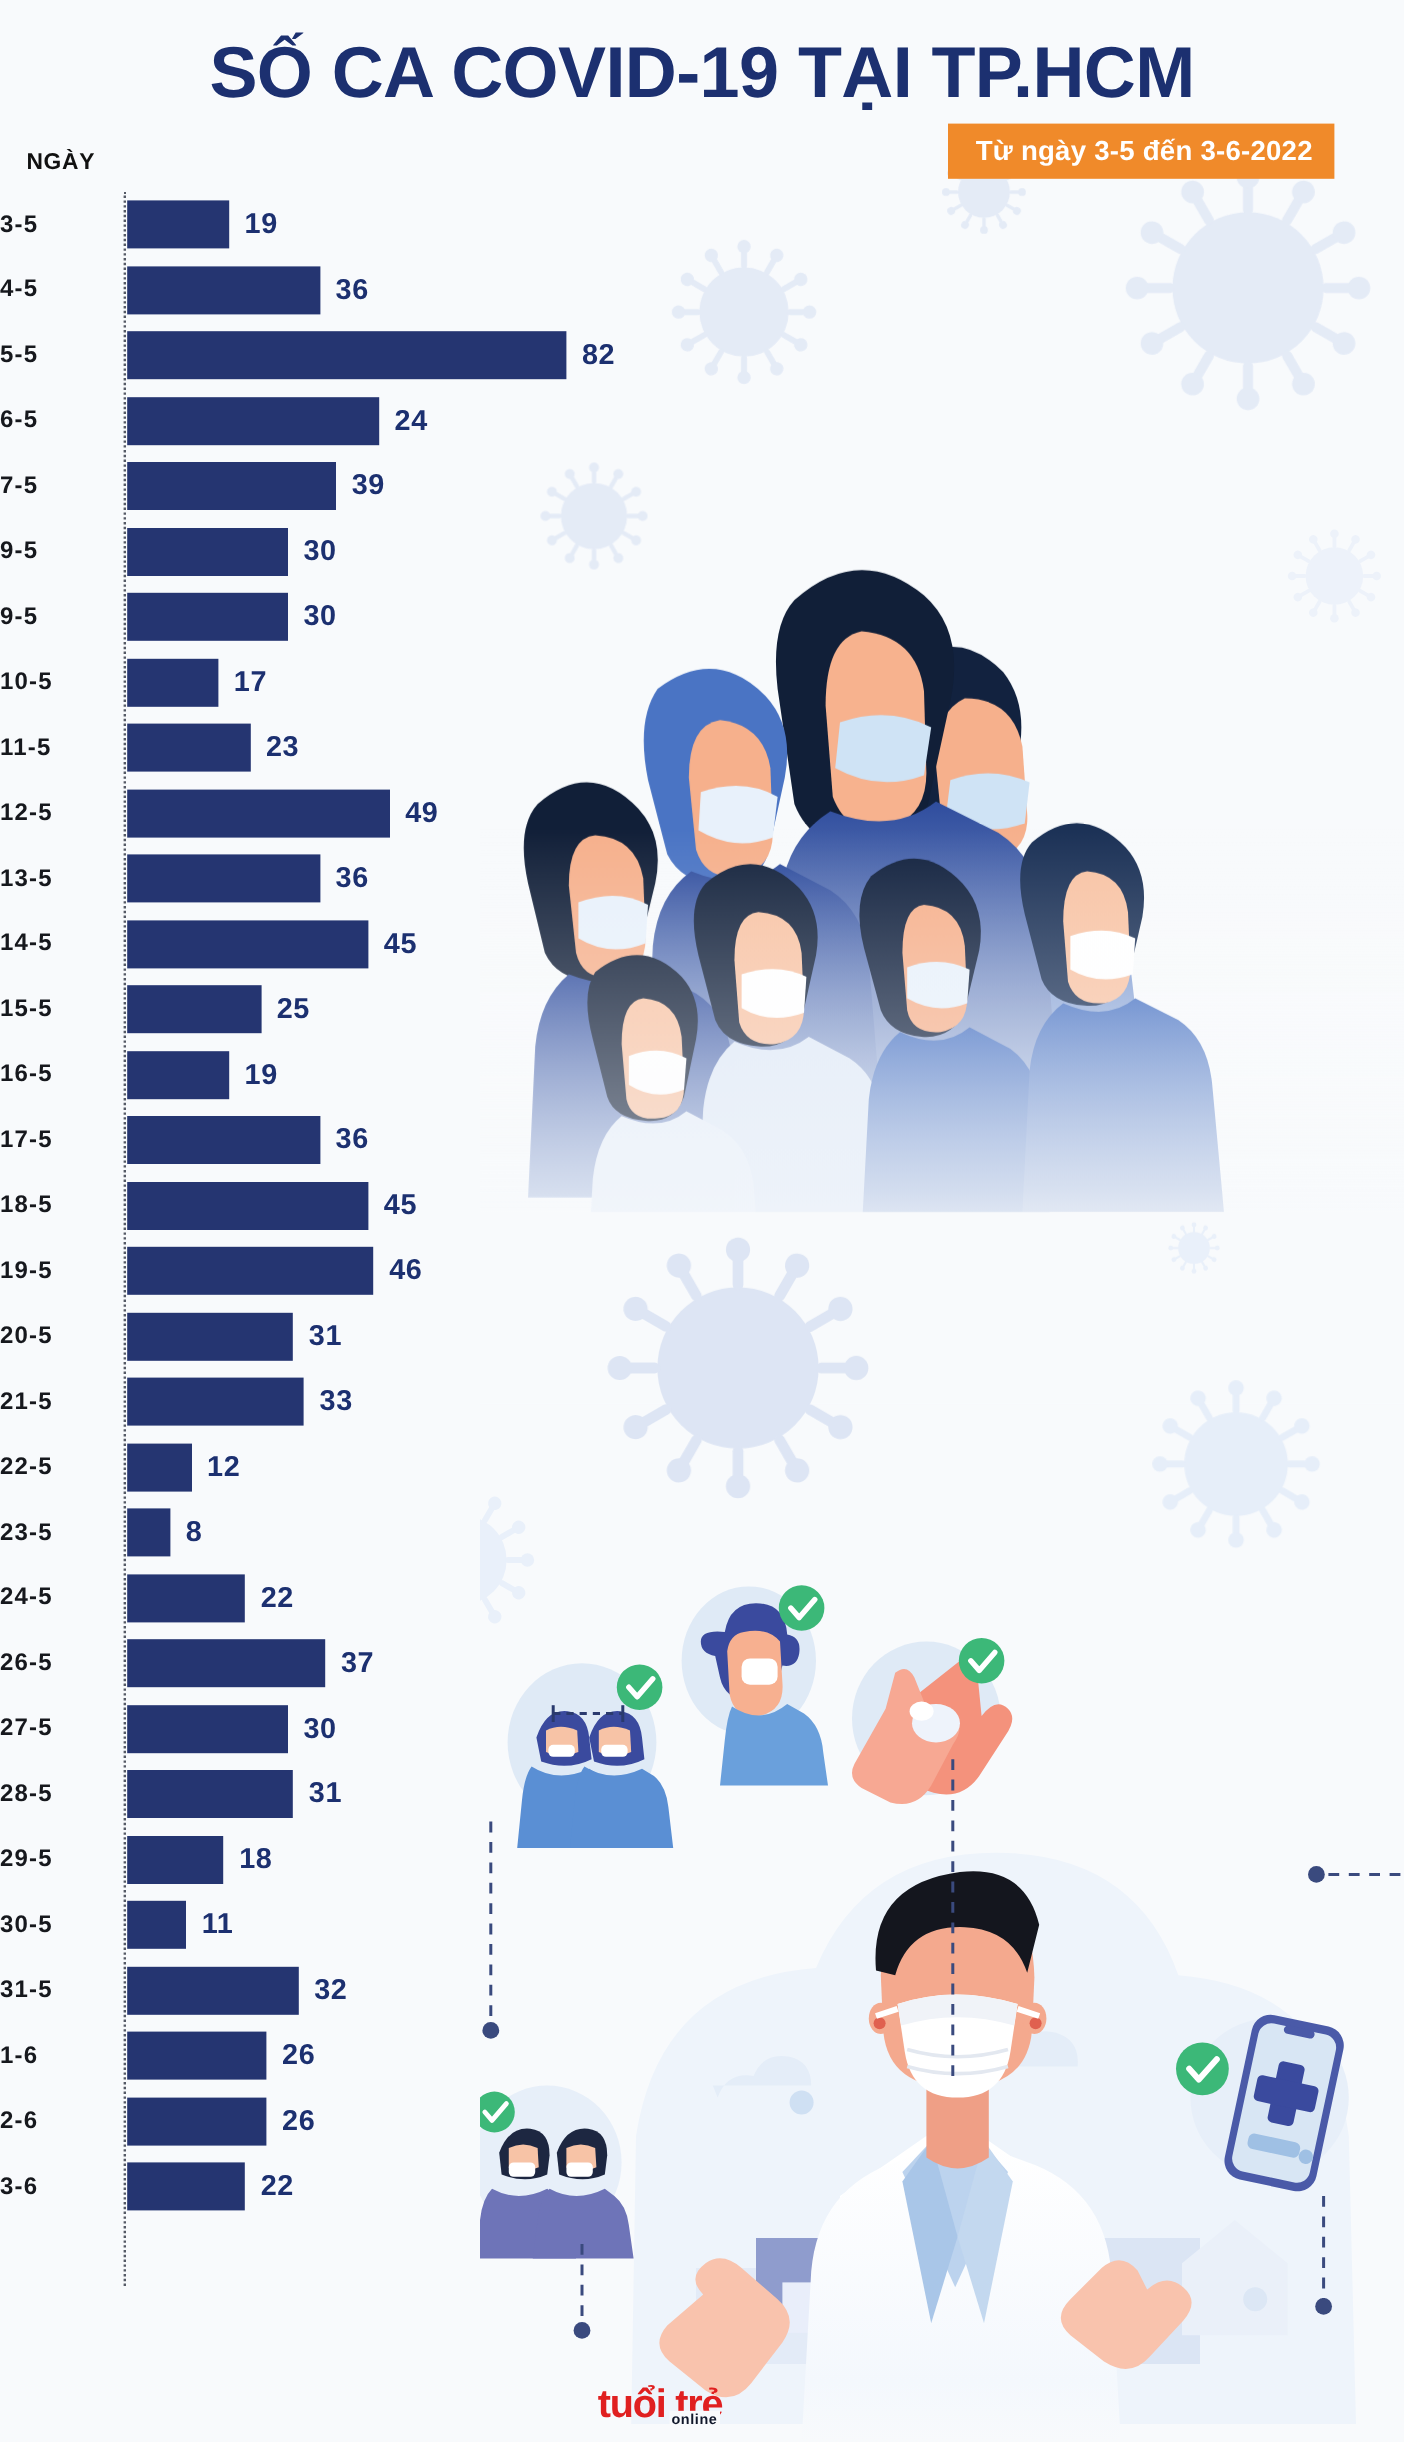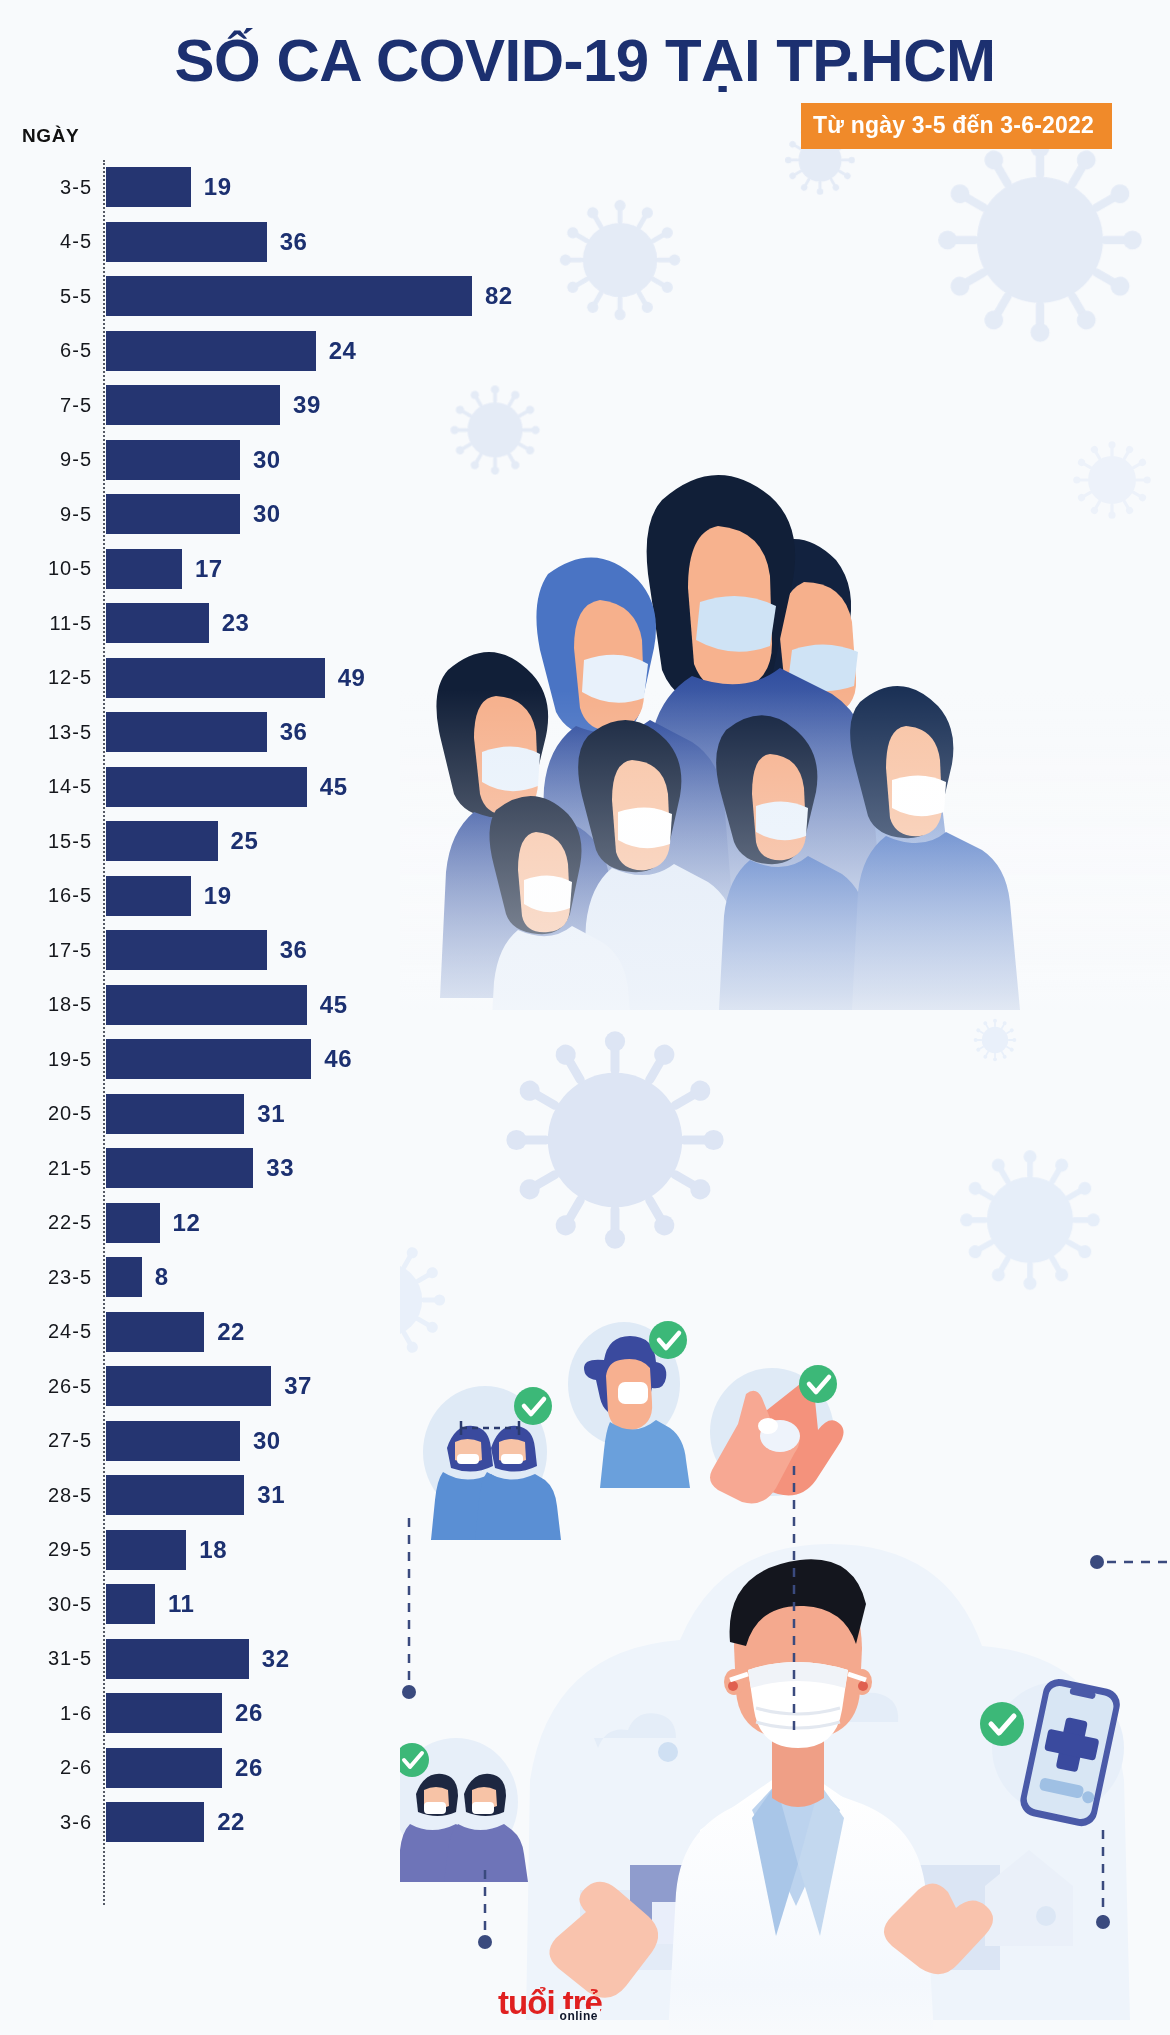--- a/index.html
+++ b/index.html
@@ -40,21 +40,21 @@
     font-family: "Liberation Sans", sans-serif;
     white-space: nowrap;
   }
   #date-badge {
     position: absolute;
     right: 58px; top: 103px;
     background: #f08a2a;
     color: #ffffff;
     font-size: 23px;
     font-weight: bold;
-    padding: 9px 18px 10px 12px;
+    padding: 9px 18px 10px 23px;
     white-space: nowrap;
     letter-spacing: 0.2px;
   }
 
   
   #chart {
     position: absolute;
     left: 0; top: 125px;
     width: 620px;
     height: 1830px;
@@ -83,23 +83,23 @@
   .row {
     position: relative;
     height: 54.5px;
     display: flex;
     align-items: center;
   }
   .row-label {
     position: absolute;
     left: 0;
     width: 92px;
-    text-align: right;
+    text-align: left;
     font-size: 20px;
-    font-weight: 400;
+    font-weight: 700;
     color: #16181d;
     letter-spacing: 1px;
   }
   .bar-wrap {
     position: absolute;
     left: 106px;
     display: flex;
     align-items: center;
     height: 40px;
   }

